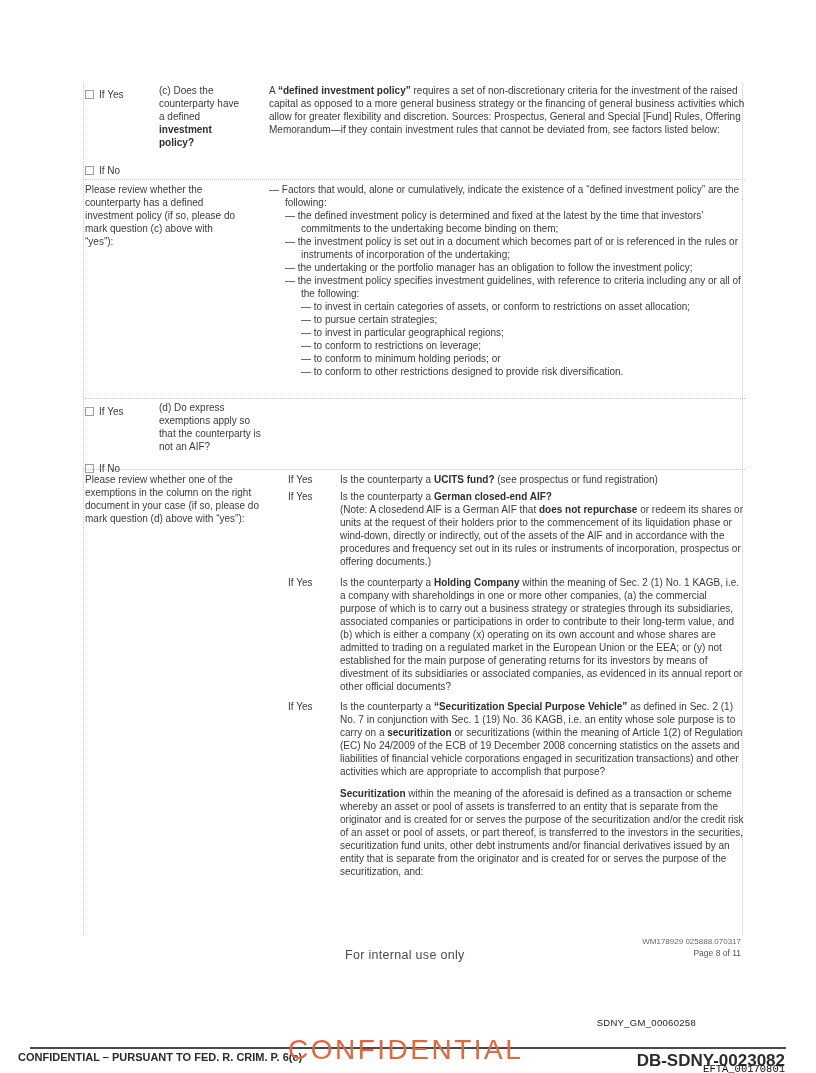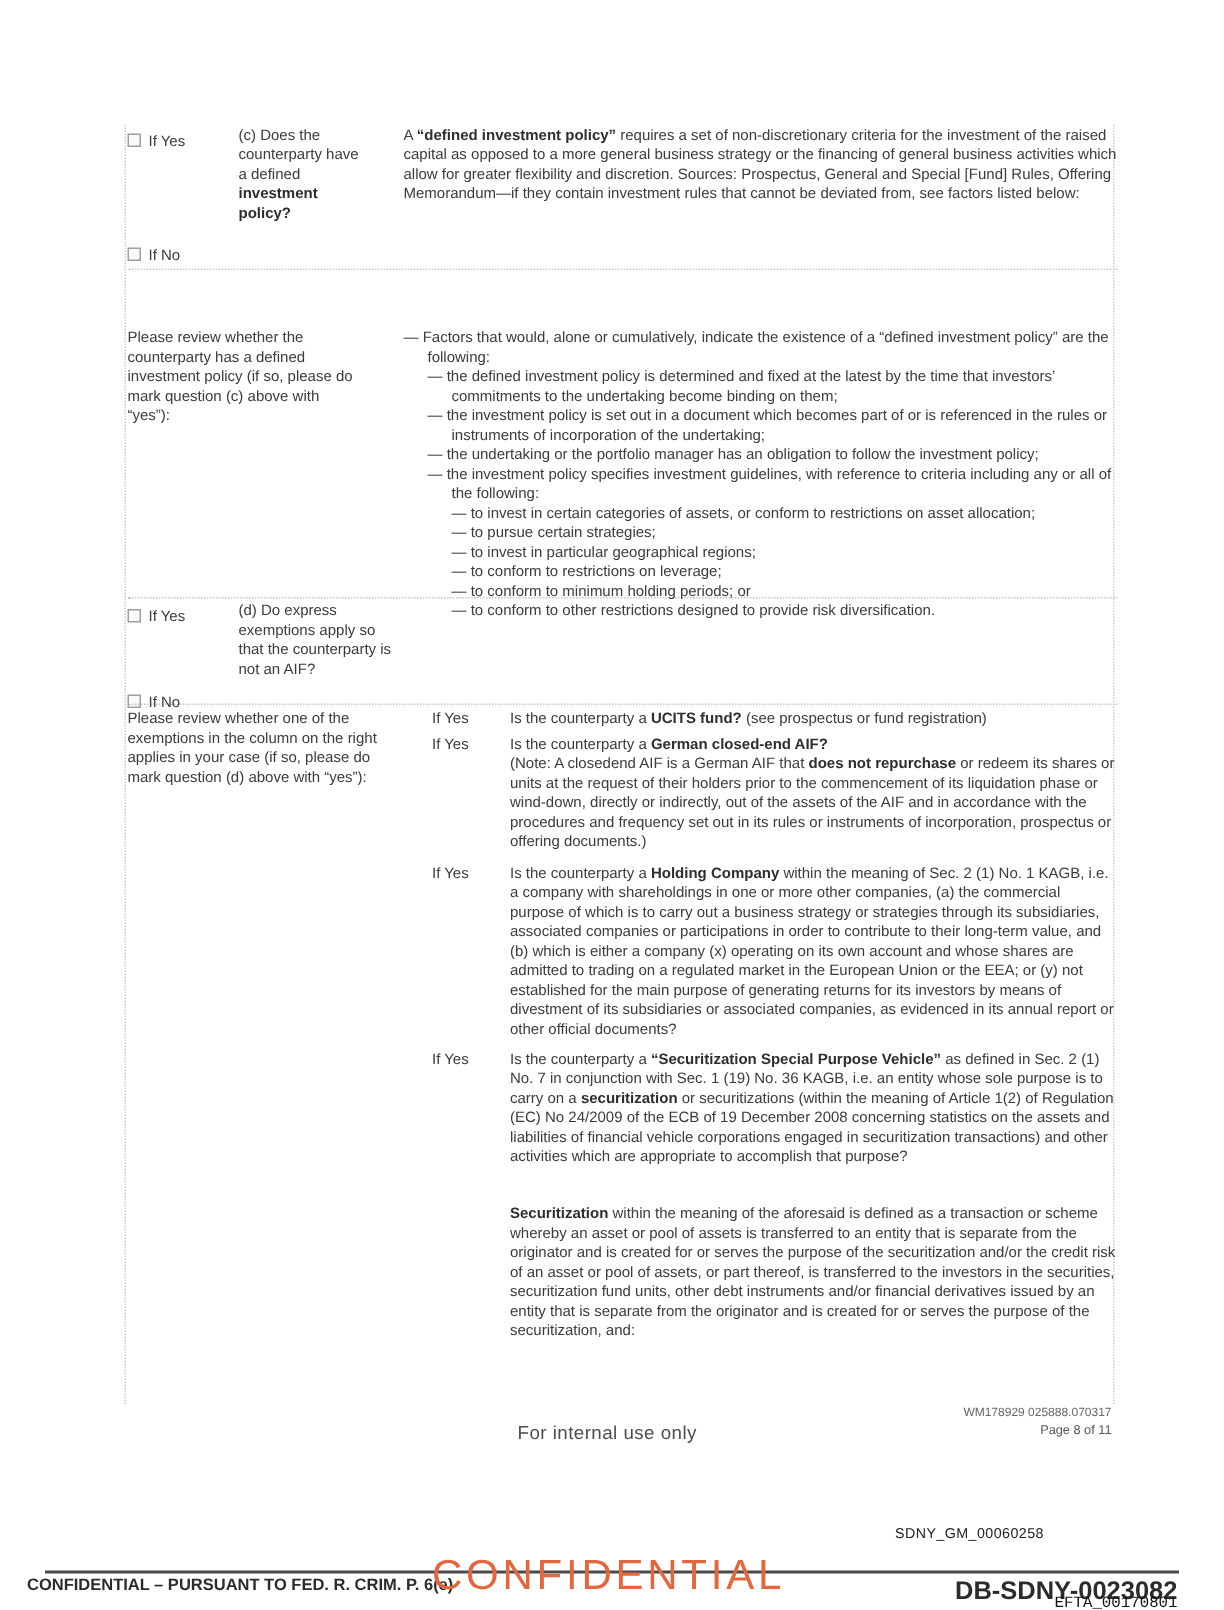--- a/index.html
+++ b/index.html
@@ -13,42 +13,42 @@
   .txt { font-size:10px; line-height:13px; }
   b { font-weight:bold; color:#2e2e2e;text-align:right; }
   .rich { white-space:pre-wrap; }
 
   
   .h-dotted { position:absolute; left:85px; width:660px; height:0; border-top:1px dotted #c6c6c6; }
   .v-dotted { position:absolute; top:83px; height:853px; width:0; border-left:1px dotted #c9c9c9; }
 
   .row { position:absolute; left:85px; width:660px; display:grid; }
   #row-c   { top:84px;  grid-template-columns:74px 110px 1fr; }
-  #row-factors { top:183px; grid-template-columns:184px 1fr;margin-top:36px; }
+  #row-factors { top:183px; grid-template-columns:184px 1fr; }
   #row-d   { top:401px; grid-template-columns:74px 130px; }
   #row-ex  { top:473px; grid-template-columns:203px 1fr; }
 
   .q { padding-right:26px; }
   .left-note { padding-right:26px; }
 
   .cb-group { white-space:nowrap; }
   .cb {
     display:inline-block; width:9px; height:9px;
     border:1px solid #9e9e9e; background:rgba(120,120,120,0.04);
     margin-right:5px; vertical-align:-1px;
   }
   .gap-c { margin-top:58px; }
   .gap-d { margin-top:39px; }
 
   .dash0 { padding-left:16px; text-indent:-16px; }
   .dash1 { margin-left:16px; padding-left:16px; text-indent:-16px; }
   .dash2 { margin-left:32px; padding-left:16px; text-indent:-16px; }
 
   .sub-row { display:grid; grid-template-columns:52px 1fr; }
-  .para2 { margin-top:25px; }
+  .para2 { margin-top:9px; }
 
   
   .internal-use { position:absolute; left:345px; top:948px; font-size:12.5px; letter-spacing:0.3px; color:#4c4c4c; }
   .doc-ref  { position:absolute; right:75px; top:937px; font-size:8px;  color:#666;text-align:right; }
   .page-ref { position:absolute; right:75px; top:948px; font-size:8.5px; color:#555; }
   .bates-sdny { position:absolute; right:120px; top:1017px; font-size:9.5px; letter-spacing:0.3px; color:#222; }
   .stamp {
     position:absolute; left:288px; top:1034px; z-index:3;
     font-size:28px; letter-spacing:2.5px; color:#e4663c; font-weight:normal;
   }
@@ -104,21 +104,21 @@
         <span class="cb"></span><span class="txt">If Yes</span>
       </div>
       <div class="cb-group gap-d">
         <span class="cb"></span><span class="txt">If No</span>
       </div>
     </div>
     <div class="txt q"><span>(d) Do express exemptions apply so that the counterparty is not an AIF?</span></div>
   </div>
 
   <div id="row-ex" class="row">
-    <div class="txt left-note">Please review whether one of the exemptions in the column on the right applies in your case (if so, please do mark question (d) above with “yes”):</div>
+    <div class="txt left-note">Please review whether one of the exemptions in the column on the right document in your case (if so, please do mark question (d) above with “yes”):</div>
     <div class="sub-rows">
 
       <div class="sub-row">
         <div class="txt">If Yes</div>
         <div class="txt rich"><span>Is the counterparty a </span><b>UCITS fund?</b><span> (see prospectus or fund registration)</span></div>
       </div>
 
       <div class="sub-row" style="margin-top:4px">
         <div class="txt">If Yes</div>
         <div class="txt rich"><span>Is the counterparty a </span><b>German closed-end AIF?</b><span>

